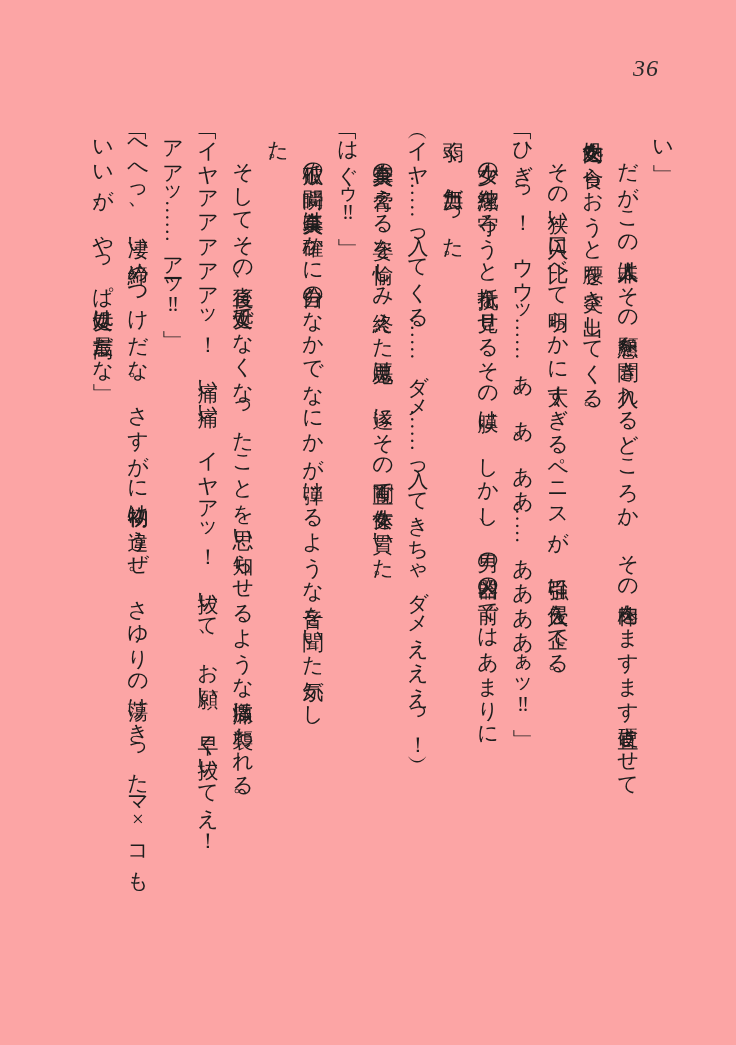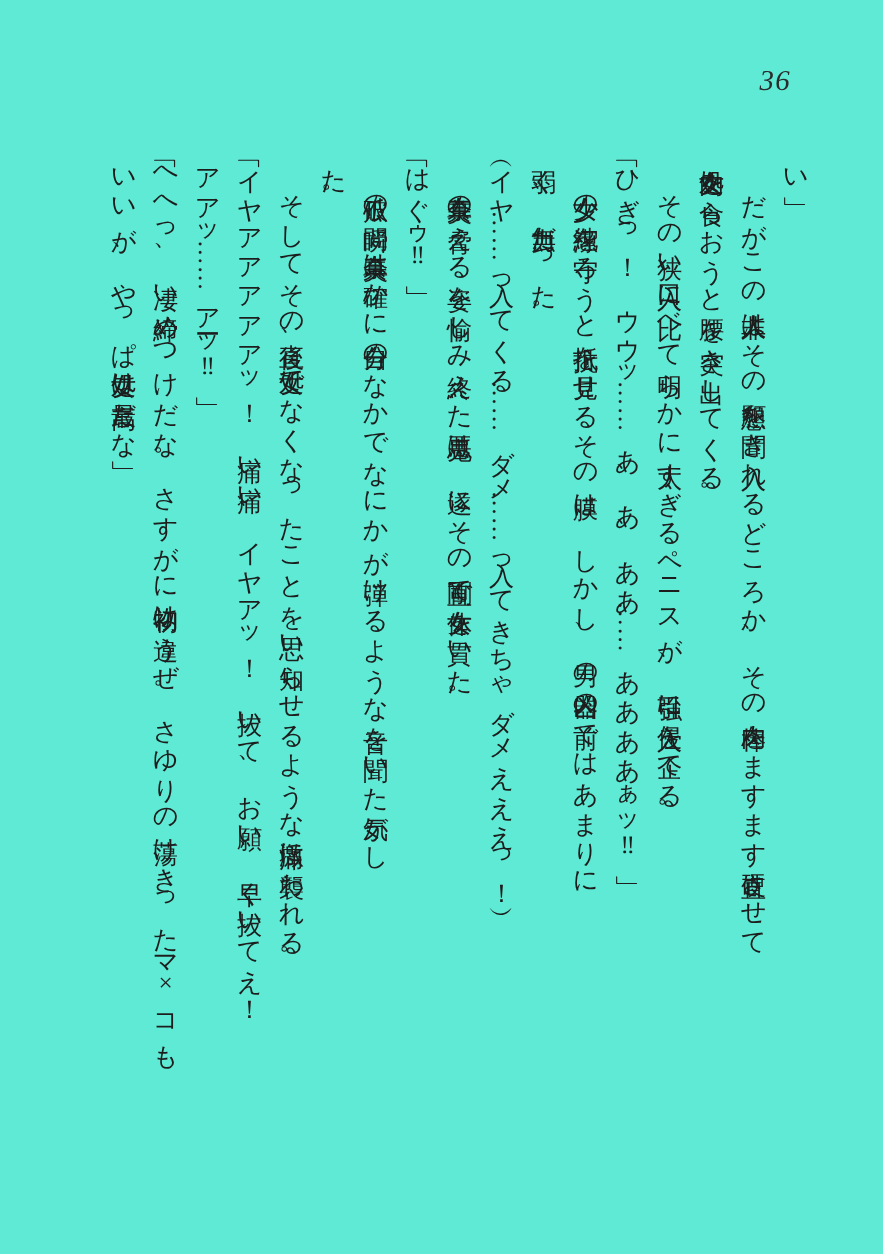--- a/index.html
+++ b/index.html
@@ -4,21 +4,21 @@
 <style>
   html, body { margin: 0; padding: 0; }
   body {
     width: 736px; height: 1045px;
     position: relative; overflow: hidden;
     background: #f6f6f4;
     font-family: "Liberation Serif", "DejaVu Serif", serif;
   }
   .page {
     position: absolute; inset: 0;
-    background: #5eead4;
+    background: #fca5a5;
   }
   .page-number {
     position: absolute;
     top: 55px; left: 633px;
     font-style: italic;
     font-size: 24px;
     letter-spacing: 1px;
     color: #2b2b2b;
   }
   .text-block {

